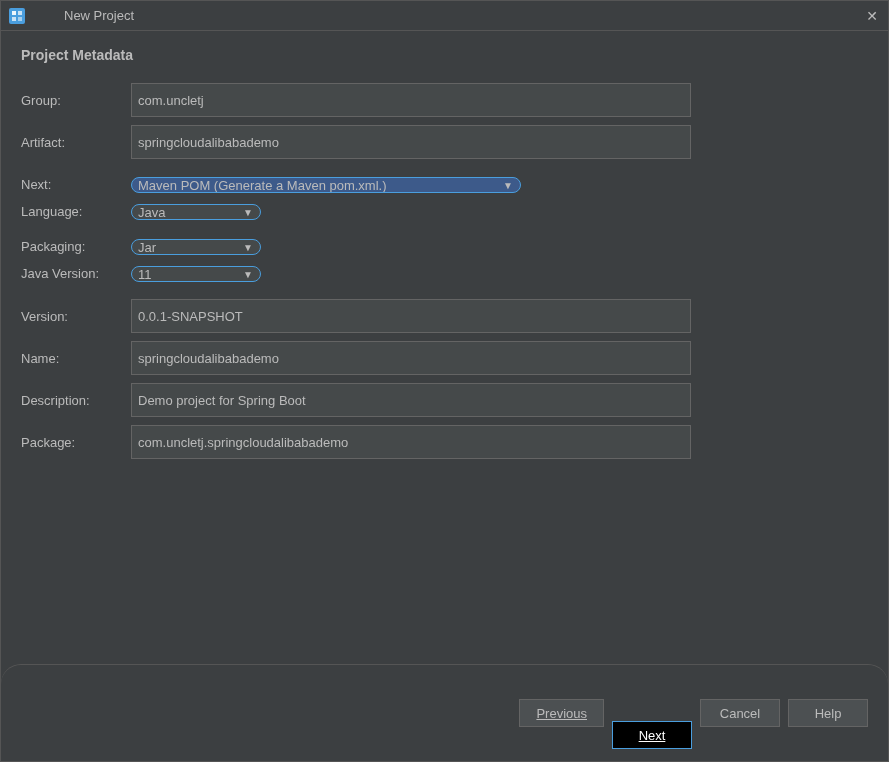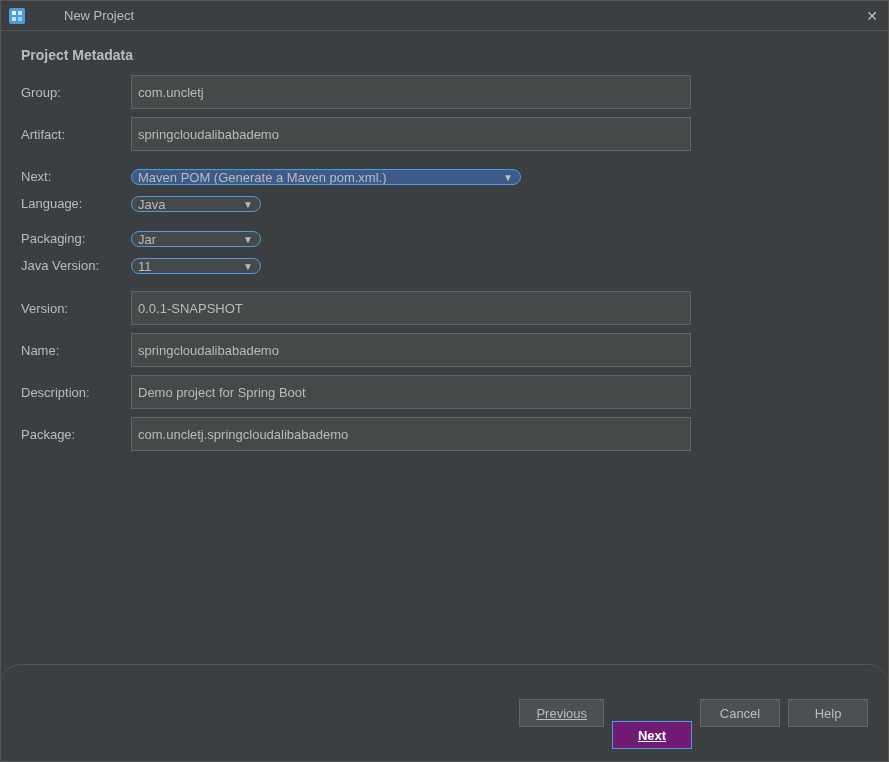--- a/index.html
+++ b/index.html
@@ -81,21 +81,21 @@
     .content {
       flex: 1;
       padding: 16px 20px;
       overflow-y: auto;
     }
 
     .section-title {
       font-size: 14px;
       font-weight: bold;
       color: #bbbbbb;
-      margin-bottom: 8px;
+      margin-bottom: 16px;
     }
 
     .form-grid {
       display: grid;
       grid-template-columns: 110px 1fr;
       gap: 0;
       align-items: center;
     }
 
     .form-label {
@@ -184,24 +184,24 @@
       min-width: 80px;
       font-size: 13px;
       cursor: pointer;
       border: 1px solid #646464;
       padding: 0 16px;
       color: #bbbbbb;
       background: #4c5052;
     }
 
     .btn-primary {
-      background: #701a75;
+      background: #000000;
       border-color: #4a9ede;
       color: #ffffff;
-      font-weight: bold;
+      font-weight: normal;
       margin-top: 44px;
     }
 
     .btn-underline {
       text-decoration: underline;
     }
 
     .form-row-spacer {
       height: 8px;
       grid-column: 1 / -1;

